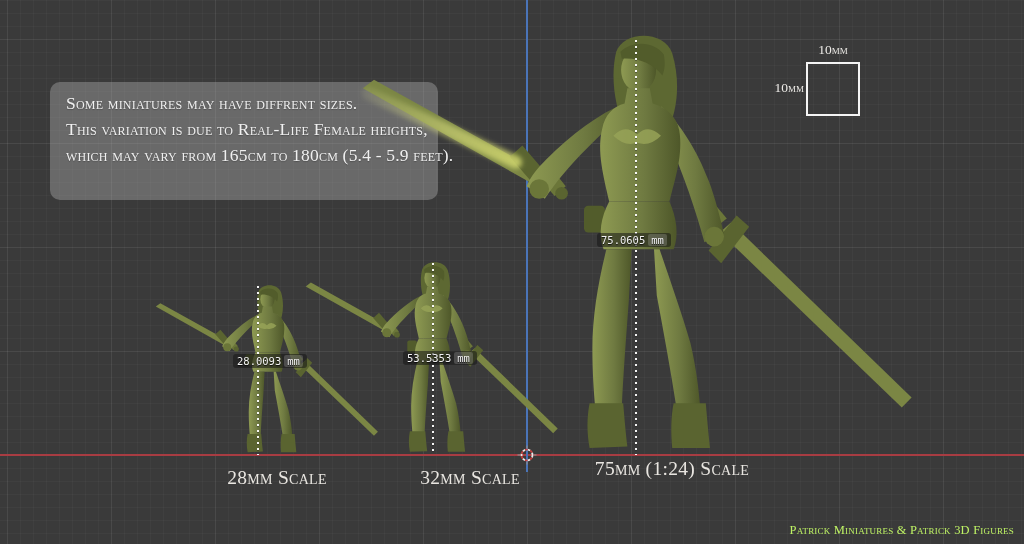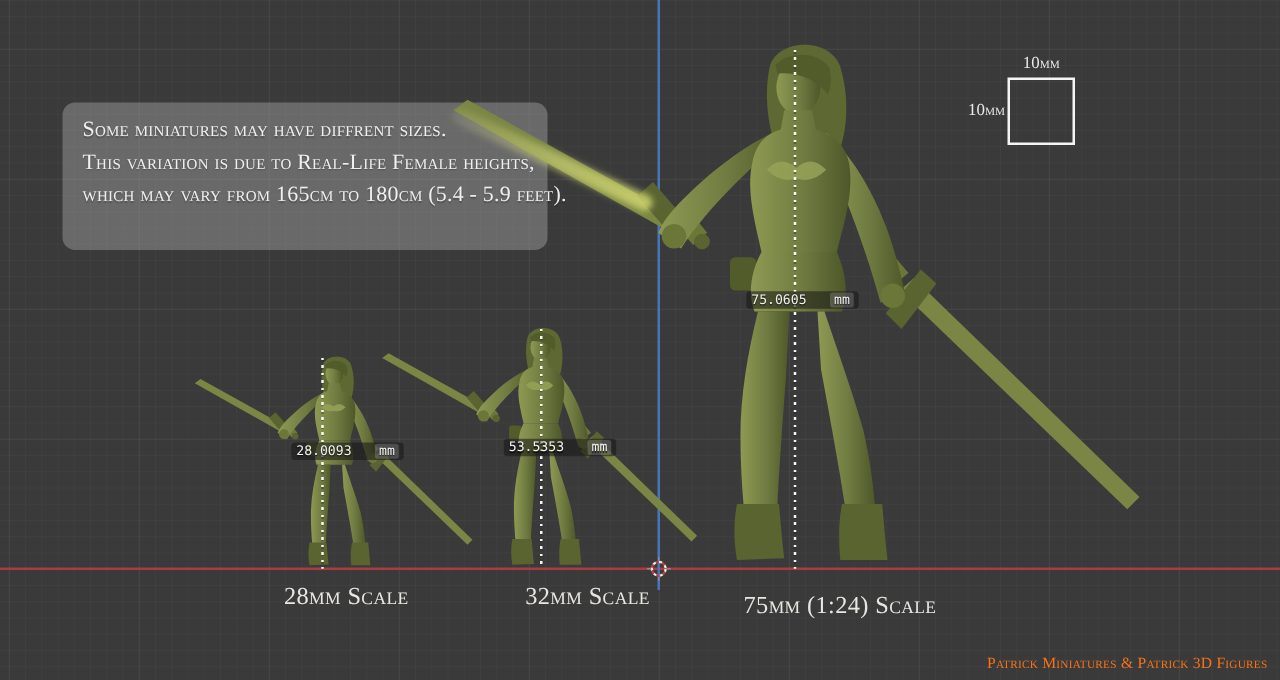--- a/index.html
+++ b/index.html
@@ -73,39 +73,39 @@
     position:absolute;z-index:7;
     font-family:"DejaVu Sans Mono", monospace;
     font-size:10.5px;color:#f2f2f2;
     background:rgba(22,22,22,0.55);
     border-radius:3px;padding:1px 4px;
     text-shadow:0 1px 1px rgba(0,0,0,0.8);
     white-space:nowrap;
   }
   .chip .unit{
     background:rgba(255,255,255,0.18);
-    border-radius:2px;padding:0 3px;margin-left:19px;
+    border-radius:2px;padding:0 3px;margin-left:3px;
   }
   .chip28{left:233px;top:354px;}
   .chip32{left:403px;top:351px;}
   .chip75{left:597px;top:233px;}
   
   .scale-label{
     position:absolute;z-index:7;color:#e9e6e1;
     font-variant:small-caps;font-size:19.5px;letter-spacing:0.3px;
     text-align:center;white-space:nowrap;
   }
   .scale-28{left:157px;top:467px;width:240px;}
   .scale-28 .sub{display:block;margin-top:1px;}
   .scale-32{left:370px;top:467px;width:200px;}
-  .scale-75{left:562px;top:474px;width:220px;text-align:center;}
+  .scale-75{left:562px;top:458px;width:220px;text-align:center;}
   
   .watermark{
     position:absolute;right:10px;bottom:6px;z-index:7;
-    color:#f97316;font-variant:small-caps;font-size:12.5px;letter-spacing:0.2px;
+    color:#bef264;font-variant:small-caps;font-size:12.5px;letter-spacing:0.2px;
     white-space:nowrap;
   }
   .hidden-defs{position:absolute;width:0;height:0;overflow:hidden;}
 </style>
 </head>
 <body>
 
 <svg class="hidden-defs" aria-hidden="true">
   <defs>
     <linearGradient id="bodyGrad" x1="0" y1="0" x2="1" y2="0">

